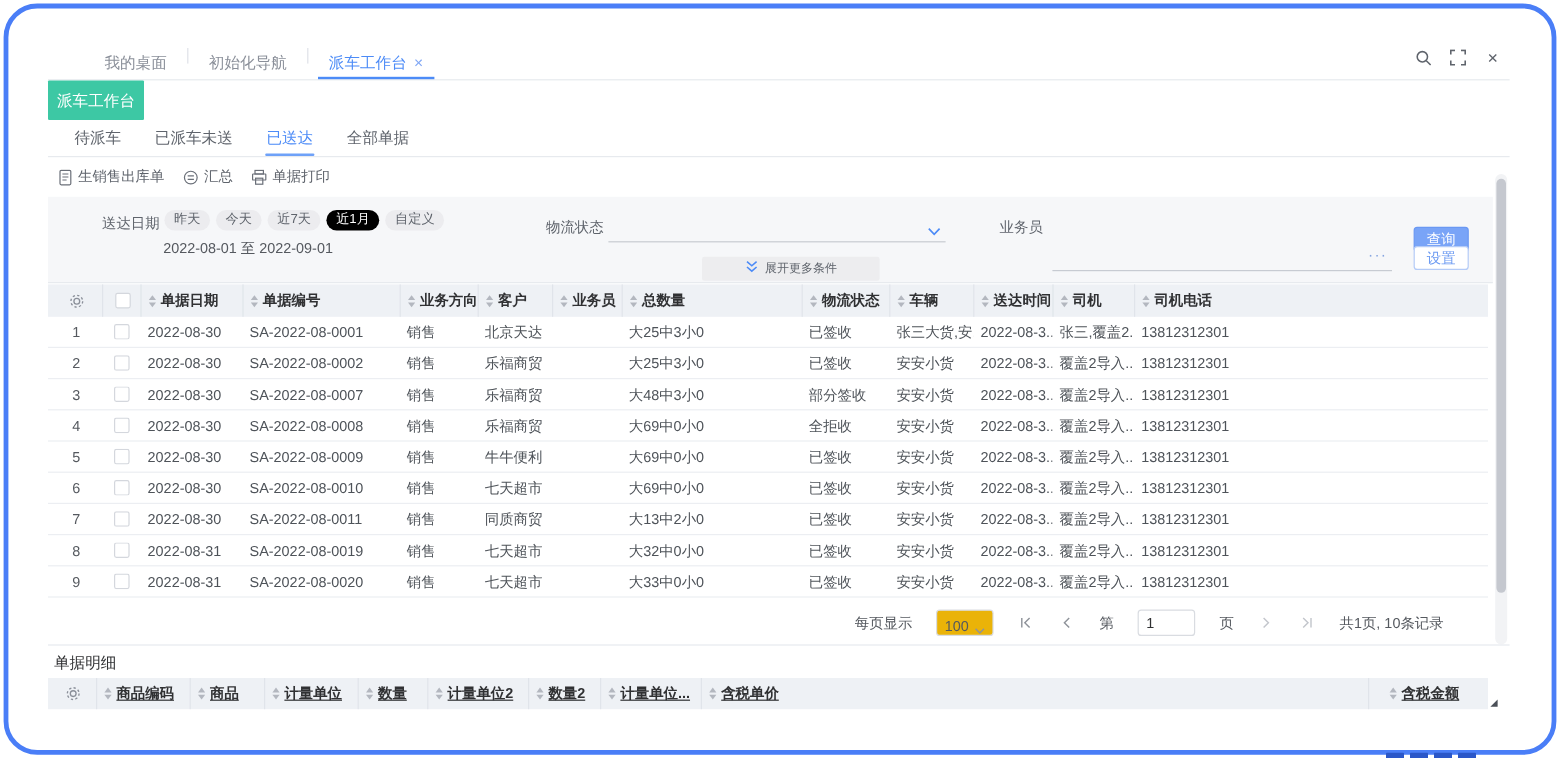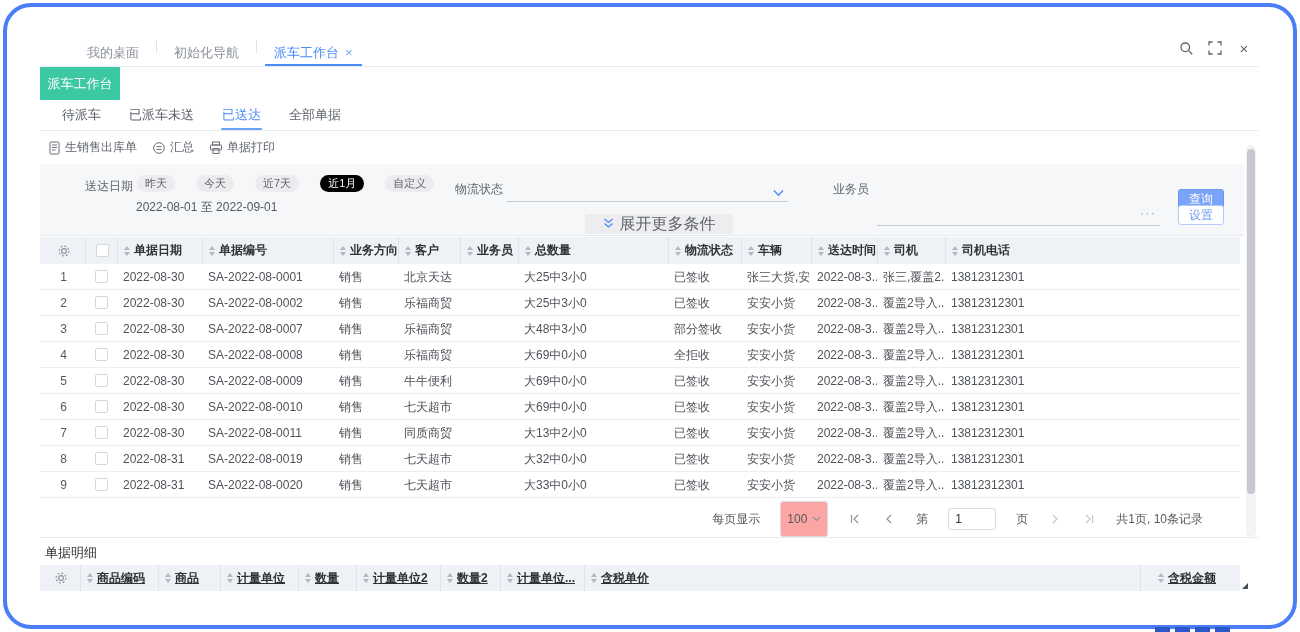--- a/index.html
+++ b/index.html
@@ -34,33 +34,33 @@
   
   .toolbar{position:absolute;left:40px;right:42px;top:131px;height:33px;display:flex;align-items:center;
     gap:15px;padding-left:8px;box-sizing:border-box;font-size:12px;color:#5f646c;}
   .titem{display:flex;align-items:center;gap:4px;}
   .titem svg{display:block;}
 
   
   .filterpanel{position:absolute;left:40px;top:164px;width:1204px;height:72px;background:#f6f7f9;
     border-bottom:1px solid #e7eaee;box-sizing:border-box;font-size:12px;color:#5f646c;}
   .fp-abs{position:absolute;}
-  .pillrow{display:flex;align-items:center;gap:21px;}
+  .pillrow{display:flex;align-items:center;gap:5px;}
   .pill{background:#ececef;color:#5f646c;border-radius:9px;padding:2px 8px;font-size:11px;line-height:13px;}
   .pill.active{background:#000000;color:#fff;}
   .daterange{font-size:12px;color:#55595f;}
   .uline{border-bottom:1px solid #c7cbd2;height:24px;box-sizing:border-box;position:relative;background:transparent;}
   .uline .chev{position:absolute;right:4px;top:8px;}
   .uline .dots{position:absolute;right:4px;top:3px;color:#86a5e0;font-size:13px;letter-spacing:1px;}
   .btn-query{position:absolute;left:1138px;top:25px;width:46px;height:21px;background:#79a4f7;border:1px solid #6a98f3;
     color:#fff;font-size:12px;display:flex;align-items:center;justify-content:center;border-radius:3px;box-sizing:border-box;}
   .btn-settings{position:absolute;left:1138px;top:41px;width:46px;height:20px;background:#fff;border:1px solid #b4cbf7;
     color:#6d9bf2;font-size:12px;display:flex;align-items:center;justify-content:center;border-radius:3px;box-sizing:border-box;}
   .expandmore{position:absolute;left:545px;top:50px;width:148px;height:20px;background:#ededef;border-radius:2px;
-    display:flex;align-items:center;justify-content:center;gap:6px;font-size:16px;color:#5f646c;}
+    display:flex;align-items:center;justify-content:center;gap:6px;font-size:10px;color:#5f646c;}
 
   
   .grid-main{display:grid;grid-template-columns:45px 32px 85px 131px 65px 62px 58px 150px 73px 70px 66px 68px minmax(0,1fr);}
   .grid-detail{display:grid;grid-template-columns:40px 78px 62px 78px 58px 84px 60px 84px 74px minmax(0,1fr) 100px;}
   .thead{position:absolute;left:40px;width:1200px;background:#eef1f5;font-size:12px;color:#303133;font-weight:700;}
   .thead-main{top:237px;height:27px;}
   .thead-detail{top:565px;height:26px;text-decoration:underline;}
   .hc{display:flex;align-items:center;gap:4px;padding:0 4px 0 6px;box-sizing:border-box;overflow:hidden;white-space:nowrap;border-left:1px solid #e0e4ea;}
   .hc:first-child{border-left:none;justify-content:center;}
   .hc.cb{justify-content:center;}
@@ -77,22 +77,22 @@
   .tc.cb{display:flex;align-items:center;justify-content:center;padding:0;}
   .checkbox{width:13px;height:13px;border:1px solid #d4d7dd;border-radius:2px;background:#fff;display:inline-block;box-sizing:border-box;}
 
   
   .vscroll{position:absolute;left:1246px;top:145px;width:10px;height:392px;background:#f2f3f5;border-radius:5px;}
   .vthumb{position:absolute;left:1px;top:4px;width:8px;height:345px;background:#c5c8cf;border-radius:4px;}
 
   
   .pager{position:absolute;left:40px;top:502px;width:1200px;height:34px;display:flex;align-items:center;
     justify-content:flex-end;gap:20px;padding-right:37px;box-sizing:border-box;font-size:12px;color:#55595f;}
-  .pselect{width:48px;height:36px;border:1px solid #d9dce1;border-radius:3px;background:#fca5a5;display:flex;
-    align-items:center;justify-content:center;gap:5px;box-sizing:border-box;}
+  .pselect{width:48px;height:22px;border:1px solid #d9dce1;border-radius:3px;background:#eab308;display:flex;
+    align-items:flex-end;justify-content:center;gap:5px;box-sizing:border-box;}
   .pinput{width:48px;height:22px;border:1px solid #d9dce1;border-radius:3px;font-size:12px;text-align:left;
     padding:0 6px;box-sizing:border-box;font-family:inherit;color:#303133;}
   .parrow{display:flex;align-items:center;justify-content:center;width:14px;height:14px;}
 
   
   .section-divider{position:absolute;left:40px;right:42px;top:537px;border-top:1px solid #e7eaee;}
   .detail-title{position:absolute;left:45px;top:544px;font-size:13px;color:#303133;}
   .resize-corner{position:absolute;left:1242px;top:583px;width:0;height:0;
     border-left:6px solid transparent;border-bottom:6px solid #4a4f57;}
 

